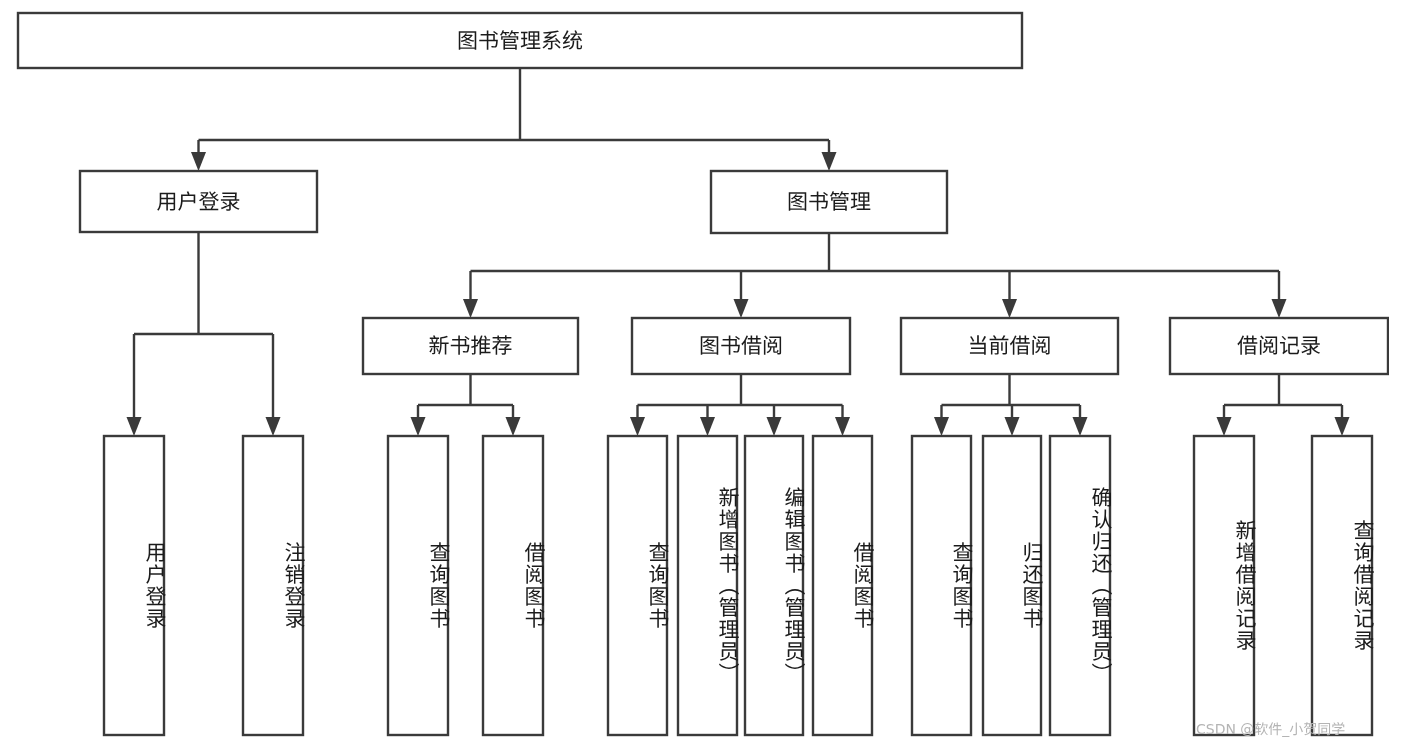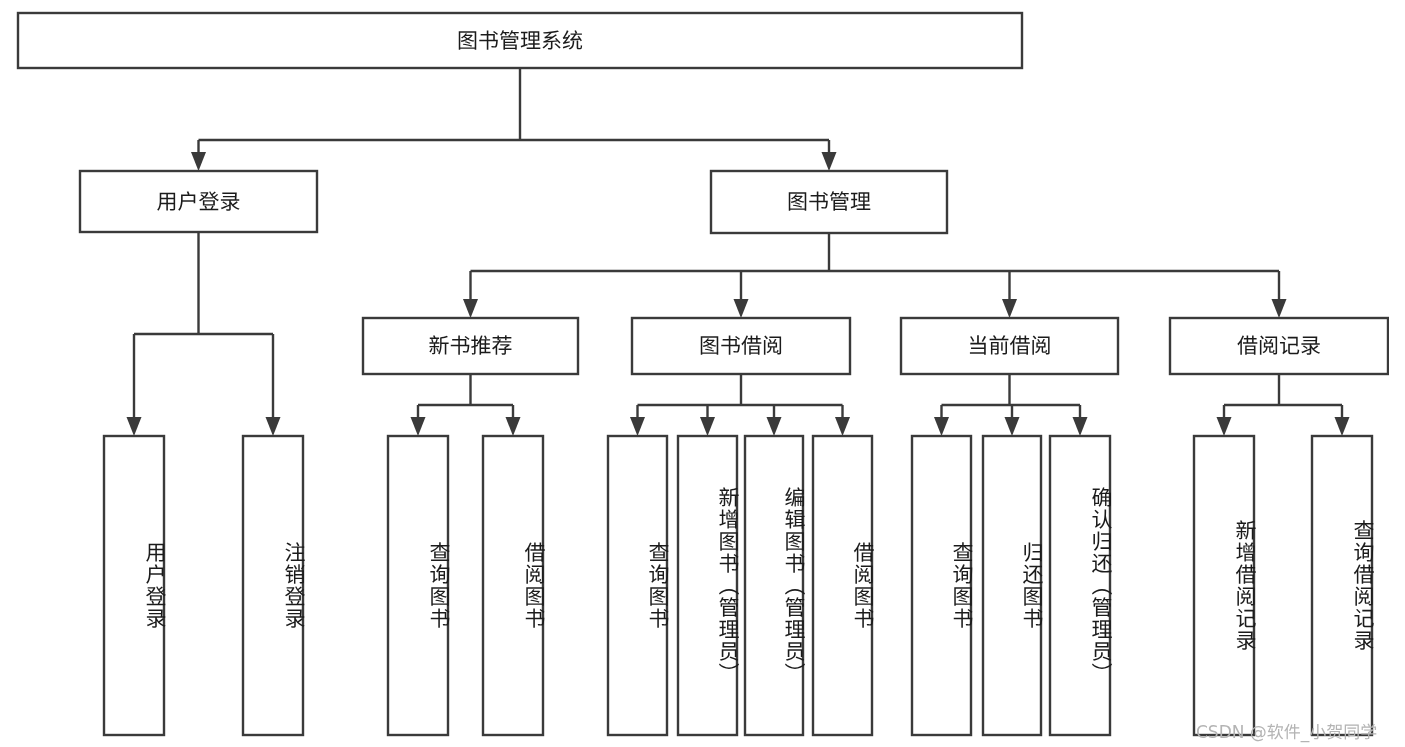--- a/index.html
+++ b/index.html
@@ -60,21 +60,21 @@
     line-height: 1;
     display: flex;
     align-items: flex-start;
     justify-content: center;
     text-align: center;
     user-select: none;
   }
   .watermark {
     position: absolute;
     font-family: "DejaVu Sans", "Liberation Sans", sans-serif;
-    font-size: 17px;
+    font-size: 14px;
     color: #b4b4b4;
     white-space: nowrap;
     user-select: none;
   }
 </style>
 </head>
 <body>
 
 <div id="diagram-root">
   <svg id="tree-svg" viewBox="0 0 1405 747" xmlns="http://www.w3.org/2000/svg">

